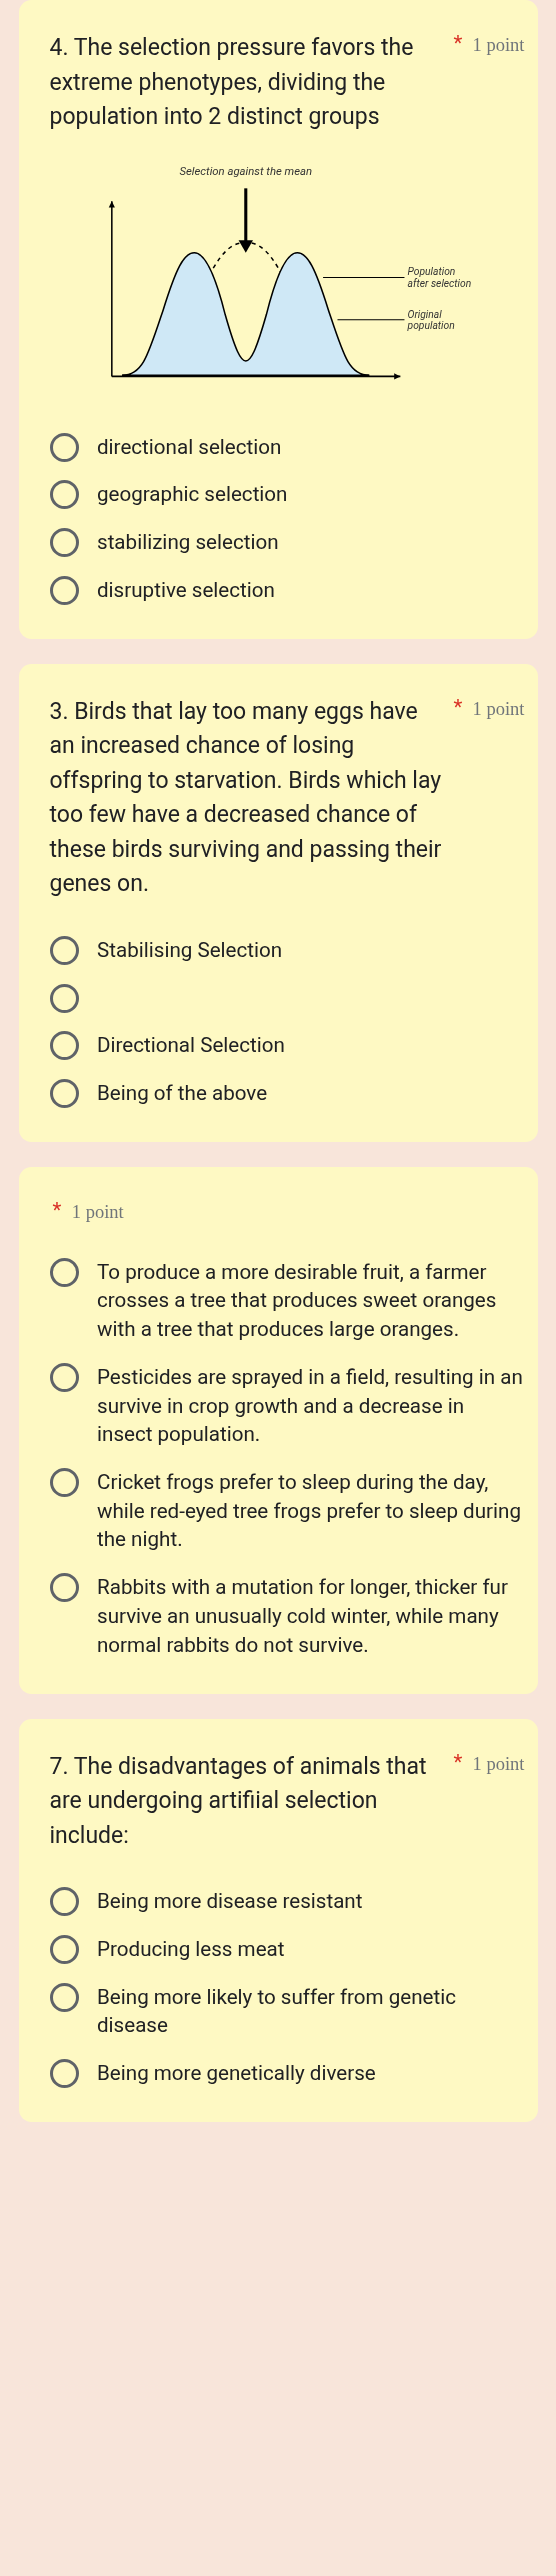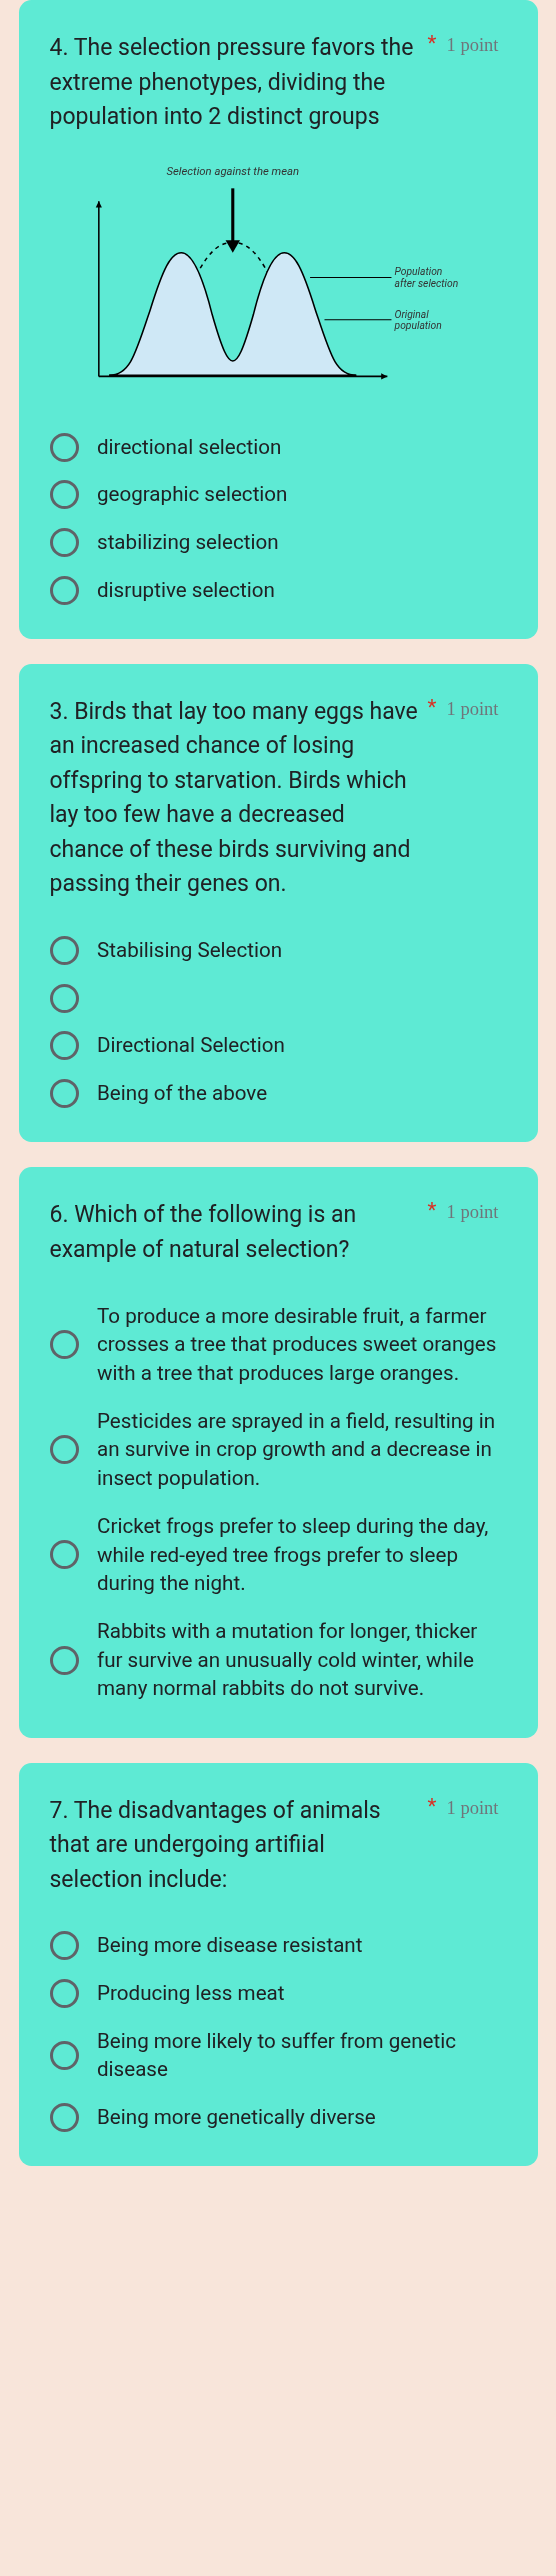--- a/index.html
+++ b/index.html
@@ -4,24 +4,24 @@
 <style>
   * { box-sizing: border-box; margin: 0; padding: 0; }
   body {
     background: #f8e5da;
     font-family: "Google Sans", Roboto, Arial, sans-serif;
     width: 556px;
     padding: 0;
     color: #202124;
   }
   .card {
-    background: #5eead4;
+    background: #fef9c3;
     border-radius: 12.4px;
     margin: 0 18.5px 25px 18.5px;
-    padding: 31px 39px 25px 31px;
+    padding: 31px 13px 25px 31px;
   }
   .card:first-child { margin-top: 0; }
   .q-header {
     display: flex;
     align-items: flex-start;
     gap: 6.2px;
   }
   .q-text {
     flex: 1;
     font-size: 23px;
@@ -45,21 +45,20 @@
   .chart-wrap {
     margin: 25px auto 20.6px auto;
     text-align: center;
     font-style: italic;
   }
   .options {
     margin-top: 25px;
   }
   .option {
     display: flex;
-    align-items: center;
     gap: 18.5px;
     padding: 9.3px 0;
     min-height: 46px;
   }
   .radio {
     width: 29px;
     height: 29px;
     border: 3.1px solid #5f6368;
     border-radius: 50%;
     flex-shrink: 0;
@@ -151,23 +150,20 @@
     </div>
     <div class="option">
       <span class="radio"></span>
       <span class="option-label">Being of the above</span>
     </div>
   </div>
 </div>
 
 <div class="card">
   <div class="q-header">
-    <div class="q-text">
-      <span>6. Which of the following is an example of natural selection?</span>
-    </div>
     <span class="asterisk">*</span>
     <span class="points">1 point</span>
   </div>
   <div class="options">
     <div class="option">
       <span class="radio"></span>
       <span class="option-label">To produce a more desirable fruit, a farmer crosses a tree that produces sweet oranges with a tree that produces large oranges.</span>
     </div>
     <div class="option">
       <span class="radio"></span>

